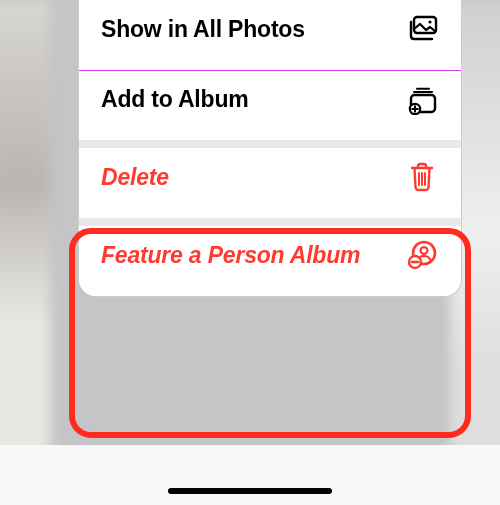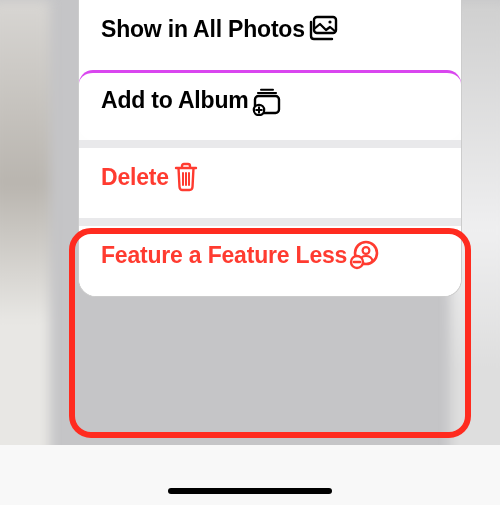--- a/index.html
+++ b/index.html
@@ -35,33 +35,33 @@
       right: 38px;
       top: 0;
       background: #fefefe;
       border-radius: 0 0 18px 18px;
       overflow: hidden;
       border: 1px solid #ccc;
       border-top: none;
     }
     .group + .group {
       border-top: 8px solid #e9e9eb;
+      font-style: italic;
     }
     .row {
       display: flex;
       align-items: center;
-      justify-content: flex-start;
+      justify-content: space-between;
       padding: 6px 22px 18px 22px;
       background: #fff;
       cursor: pointer;
       min-height: 70px;
     }
     .group .row + .row {
-      border-top: 3px solid #d946ef;
-      border-radius: 14px;
+      border-top: 1px solid #d946ef;
     }
     .row-label {
       font-size: 23px;
       font-weight: 600;
       color: #000;
       line-height: 1.25;
       letter-spacing: -0.2px;
     }
     .destructive .row-label { color: #ff3b30; }
     .destructive svg { stroke: #ff3b30; }
@@ -138,21 +138,21 @@
           <path d="M10 6 V4 Q10 2 12 2 H16 Q18 2 18 4 V6" stroke-width="2.4" fill="none"></path>
           <path d="M6.5 6 L7.5 25 Q7.7 28 10.5 28 H17.5 Q20.3 28 20.5 25 L21.5 6" stroke-width="2.4" fill="none"></path>
           <path d="M11 11 V23 M14 11 V23 M17 11 V23" stroke-width="2" stroke-linecap="round" fill="none"></path>
         </svg>
       </span>
     </div>
   </div>
 
   <div class="group">
     <div class="row destructive">
-      <span class="row-label">Feature a Feature Less</span>
+      <span class="row-label">Feature a Person Album</span>
       <span class="icon-slot">
         <svg width="32" height="30" viewBox="0 0 32 30">
           <circle cx="18" cy="13" r="11" fill="none" stroke-width="2.6"></circle>
           <circle cx="18" cy="10.5" r="3.4" fill="none" stroke-width="2.2"></circle>
           <path d="M11.5 21 Q12.5 16 18 16 Q23.5 16 24.5 21" fill="none" stroke-width="2.2"></path>
           <circle cx="9" cy="22" r="6" fill="#fff" stroke-width="2.4"></circle>
           <path d="M5.8 22 H12.2" stroke-width="2.4" stroke-linecap="round"></path>
         </svg>
       </span>
     </div>

